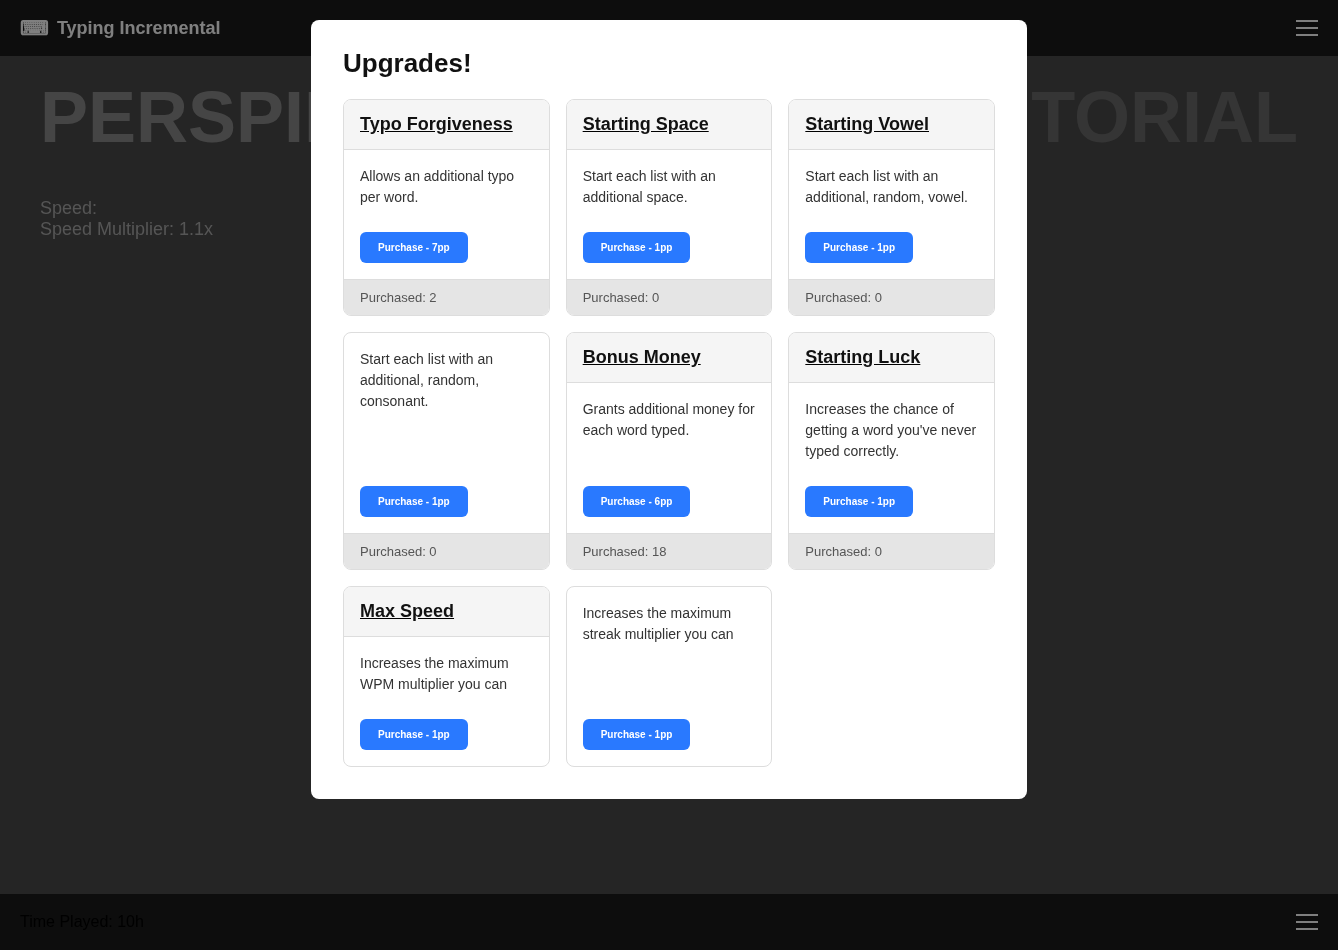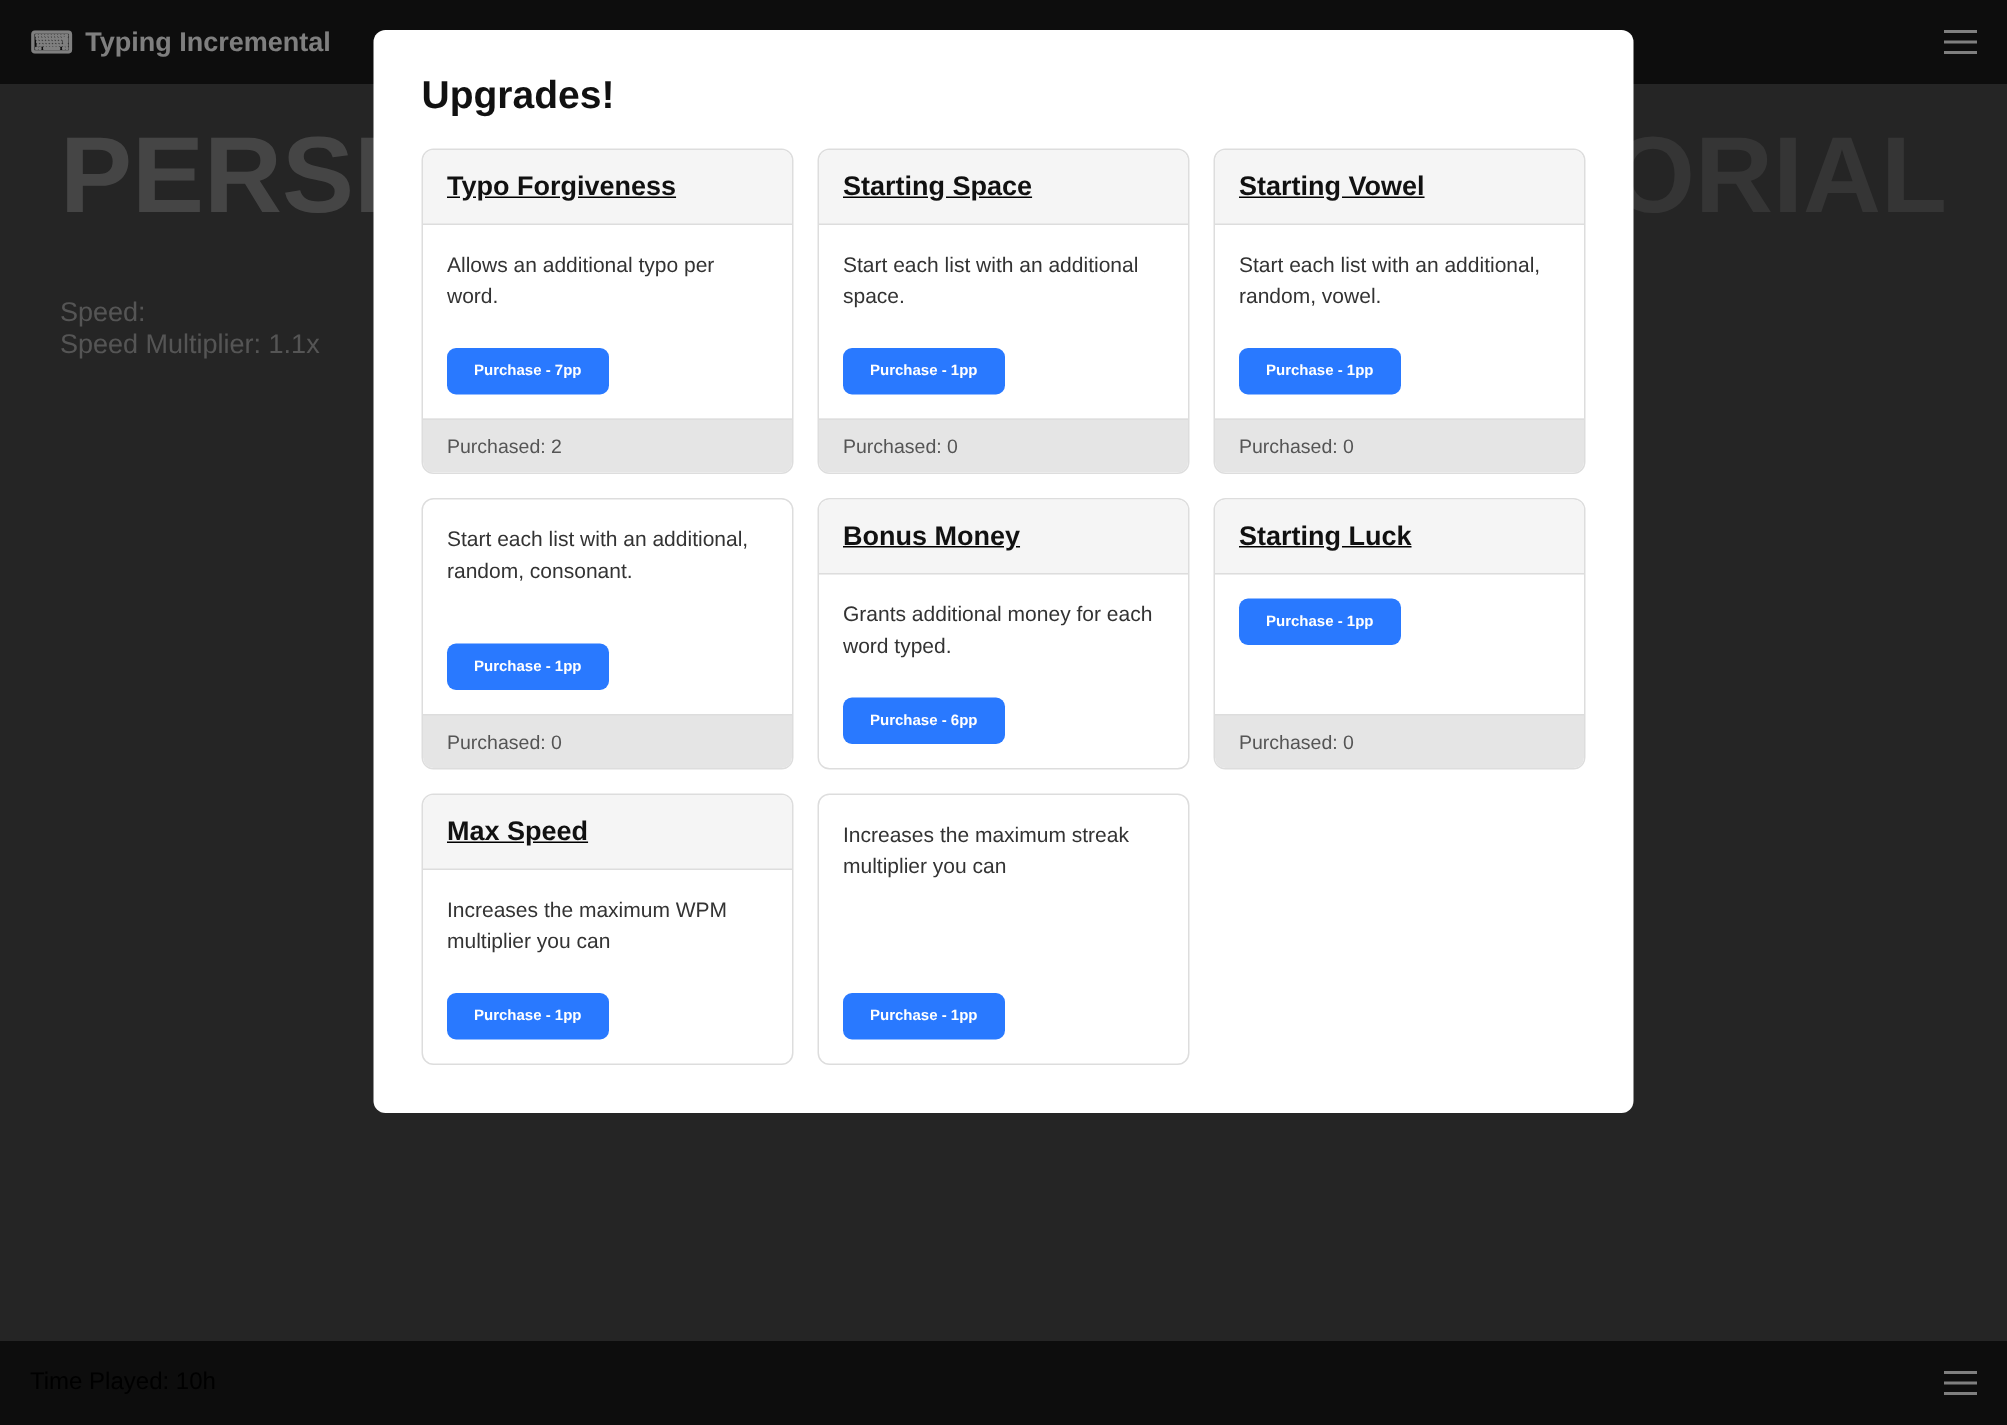--- a/index.html
+++ b/index.html
@@ -72,21 +72,21 @@
       background: rgba(0,0,0,0.5);
       display: flex;
       align-items: flex-start;
       justify-content: center;
       padding-top: 20px;
     }
 
     .modal {
       background: #fff;
       border-radius: 8px;
-      width: 840px;
+      width: 716px;
       max-height: 900px;
       overflow-y: auto;
       padding: 28px 32px 32px 32px;
     }
 
     .modal-title {
       font-size: 26px;
       font-weight: bold;
       margin-bottom: 20px;
       color: #111;
@@ -266,26 +266,28 @@
           <div class="upgrade-card-footer">Purchased: 0</div>
         </div>
         <div class="upgrade-card">
           <div class="upgrade-card-header">
             <div class="upgrade-card-title">Bonus Money</div>
           </div>
           <div class="upgrade-card-body">
             <div class="upgrade-description">Grants additional money for each word typed.</div>
             <button class="purchase-btn">Purchase - 6pp</button>
           </div>
+          <div class="upgrade-card-footer">Purchased: 18</div>
         </div>
         <div class="upgrade-card">
           <div class="upgrade-card-header">
             <div class="upgrade-card-title">Starting Luck</div>
           </div>
           <div class="upgrade-card-body">
+            <div class="upgrade-description">Increases the chance of getting a word you've never typed correctly.</div>
             <button class="purchase-btn">Purchase - 1pp</button>
           </div>
           <div class="upgrade-card-footer">Purchased: 0</div>
         </div>
         <div class="upgrade-card">
           <div class="upgrade-card-header">
             <div class="upgrade-card-title">Max Speed</div>
           </div>
           <div class="upgrade-card-body">
             <div class="upgrade-description">Increases the maximum WPM multiplier you can</div>

